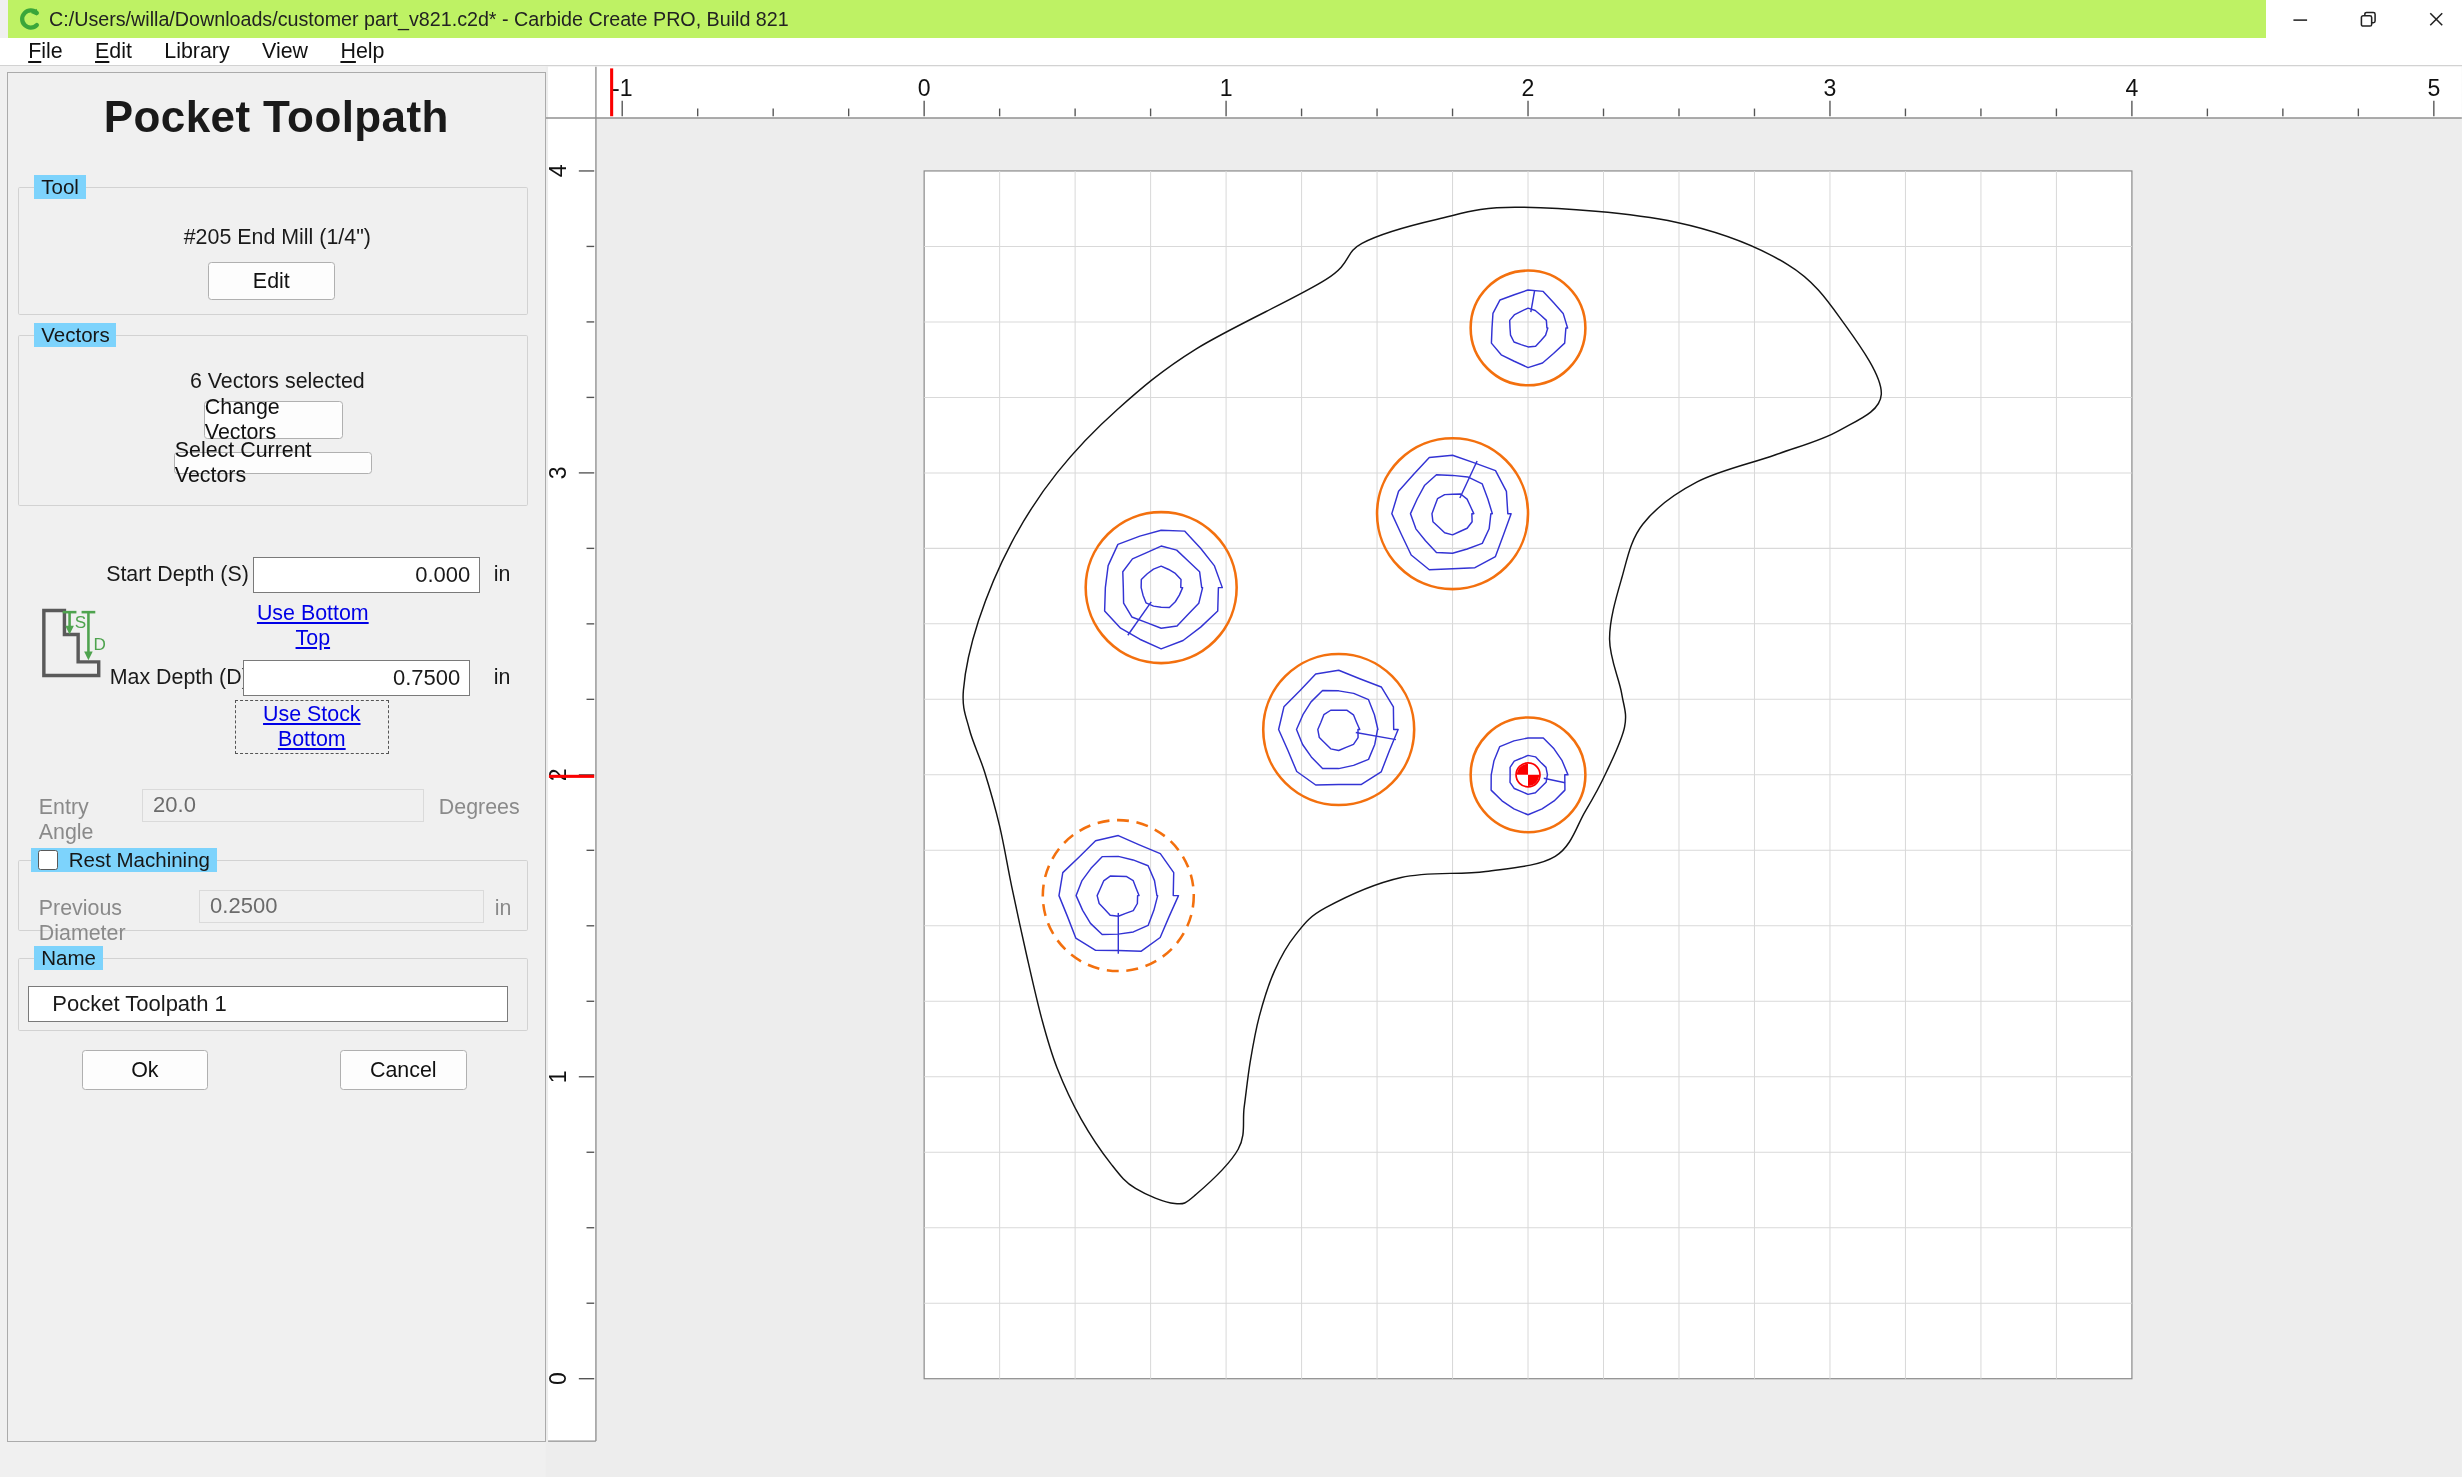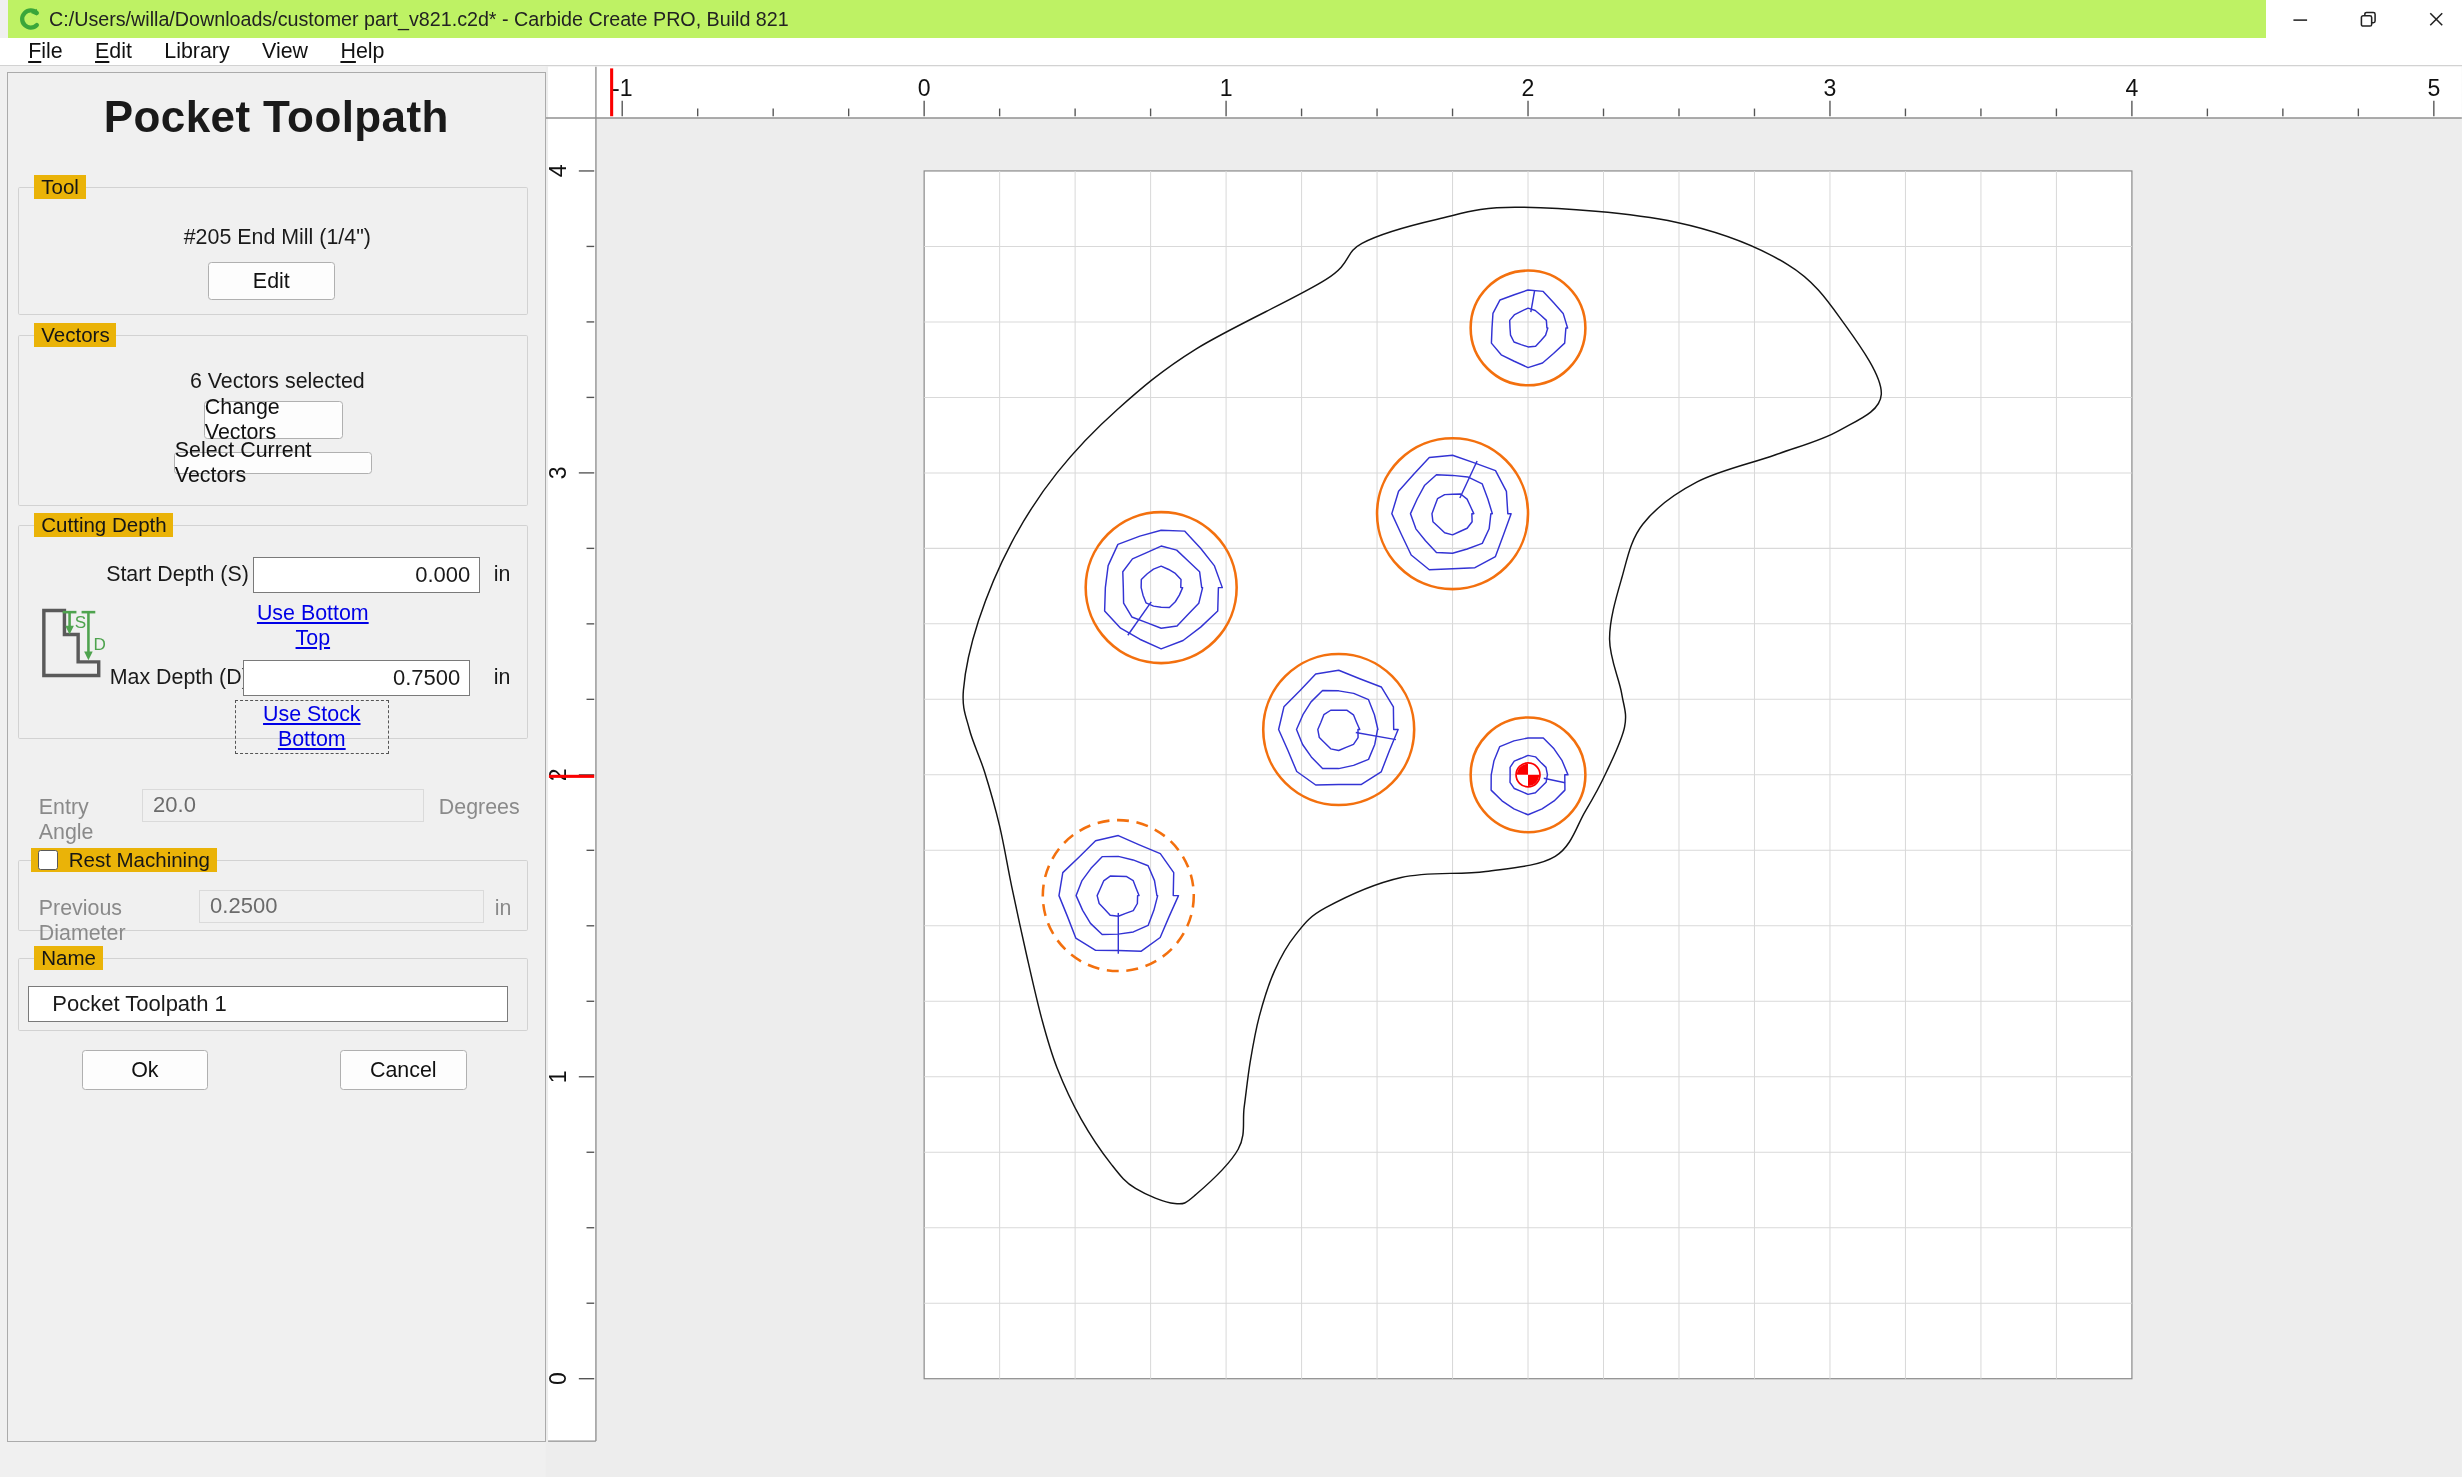--- a/index.html
+++ b/index.html
@@ -18,21 +18,21 @@
              border-bottom:0.9px solid #d2d2d2; display:flex; align-items:center; padding-left:12px; }
   .menu-item { font-size:21.4px; padding:0 16.2px; color:#111; }
   .menu-item u { text-decoration:underline; text-underline-offset:3.4px; }
 
   
   .panel { position:absolute; left:6.8px; top:72px; width:539px; height:1370px;
            background:#f0f0f0; border:0.9px solid #ababab; }
   .panel-title { position:absolute; top:19px; left:0; width:100%; text-align:center;
                  font-size:44px; font-weight:700; letter-spacing:0.4px; }
   .group { position:absolute; border:0.9px solid #d2d2d2; border-radius:1.7px; }
-  .legend { position:absolute; top:-13px; left:15.4px; background:#eab308; padding:0 6.8px;
+  .legend { position:absolute; top:-13px; left:15.4px; background:#7dd3fc; padding:0 6.8px;
             font-size:20.5px; color:#161616; display:flex; align-items:center; gap:10.3px; }
   .checkbox { width:20.5px; height:20.5px; background:#ffffff; border:1.7px solid #595959; border-radius:2.6px; }
   .centered-text { position:absolute; text-align:center; font-size:21.4px; }
   .btn { position:absolute; background:#fdfdfd; border:0.9px solid #b0b0b0; border-radius:3.4px;
          font-size:21.4px; display:flex; align-items:center; justify-content:center; color:#111; }
   .field-label { position:absolute; font-size:21.4px; text-align:right; }
   .num-input { position:absolute; background:#ffffff; border:0.9px solid #7a7a7a;
                font-size:22px; text-align:right; padding:0 8.5px; display:flex; align-items:center; justify-content:flex-end; }
   .unit { position:absolute; font-size:21.4px; }
   .link { position:absolute; font-size:21.4px; color:#0000e6; text-decoration:underline; text-align:center; }
@@ -223,23 +223,20 @@
   <div class="centered-text" style="left:0; top:152px; width:539px;">#205 End Mill (1/4")</div>
   <div class="btn" style="left:200px; top:189px; width:127px; height:38px;">Edit</div>
 
   <div class="group" style="left:10.3px; top:262px; width:510px; height:171px;">
     <span class="legend">Vectors</span>
   </div>
   <div class="centered-text" style="left:0; top:296px; width:539px;">6 Vectors selected</div>
   <div class="btn" style="left:196px; top:328px; width:139px; height:38px;">Change Vectors</div>
   <div class="btn" style="left:166px; top:379px; width:198px; height:22px;">Select Current Vectors</div>
 
-  <div class="group" style="left:10.3px; top:452px; width:510px; height:214px;">
-    <span class="legend">Cutting Depth</span>
-  </div>
   <div class="field-label" style="left:51px; top:489px; width:190px;">Start Depth (S)</div>
   <div class="num-input" style="left:245px; top:484px; width:227px; height:36px;">0.000</div>
   <div class="unit" style="left:486px; top:489px;">in</div>
   <div class="link" style="left:245px; top:528px; width:120px;">Use Bottom Top</div>
 
   <svg style="position:absolute; left:29px; top:534px;" width="72" height="72" viewBox="0 0 84 84">
     <path d="M 32 4 L 8 4 L 8 80 L 72 80 L 72 64 L 48 64 L 48 32 L 32 32 Z" fill="none" stroke="#5a5a5a" stroke-width="4" stroke-linejoin="miter"></path>
     <line x1="30" y1="6" x2="46" y2="6" stroke="#4ea34e" stroke-width="3"></line>
     <line x1="38" y1="6" x2="38" y2="26" stroke="#4ea34e" stroke-width="3"></line>
     <path d="M 38 32 L 33 22 L 43 22 Z" fill="#4ea34e"></path>

